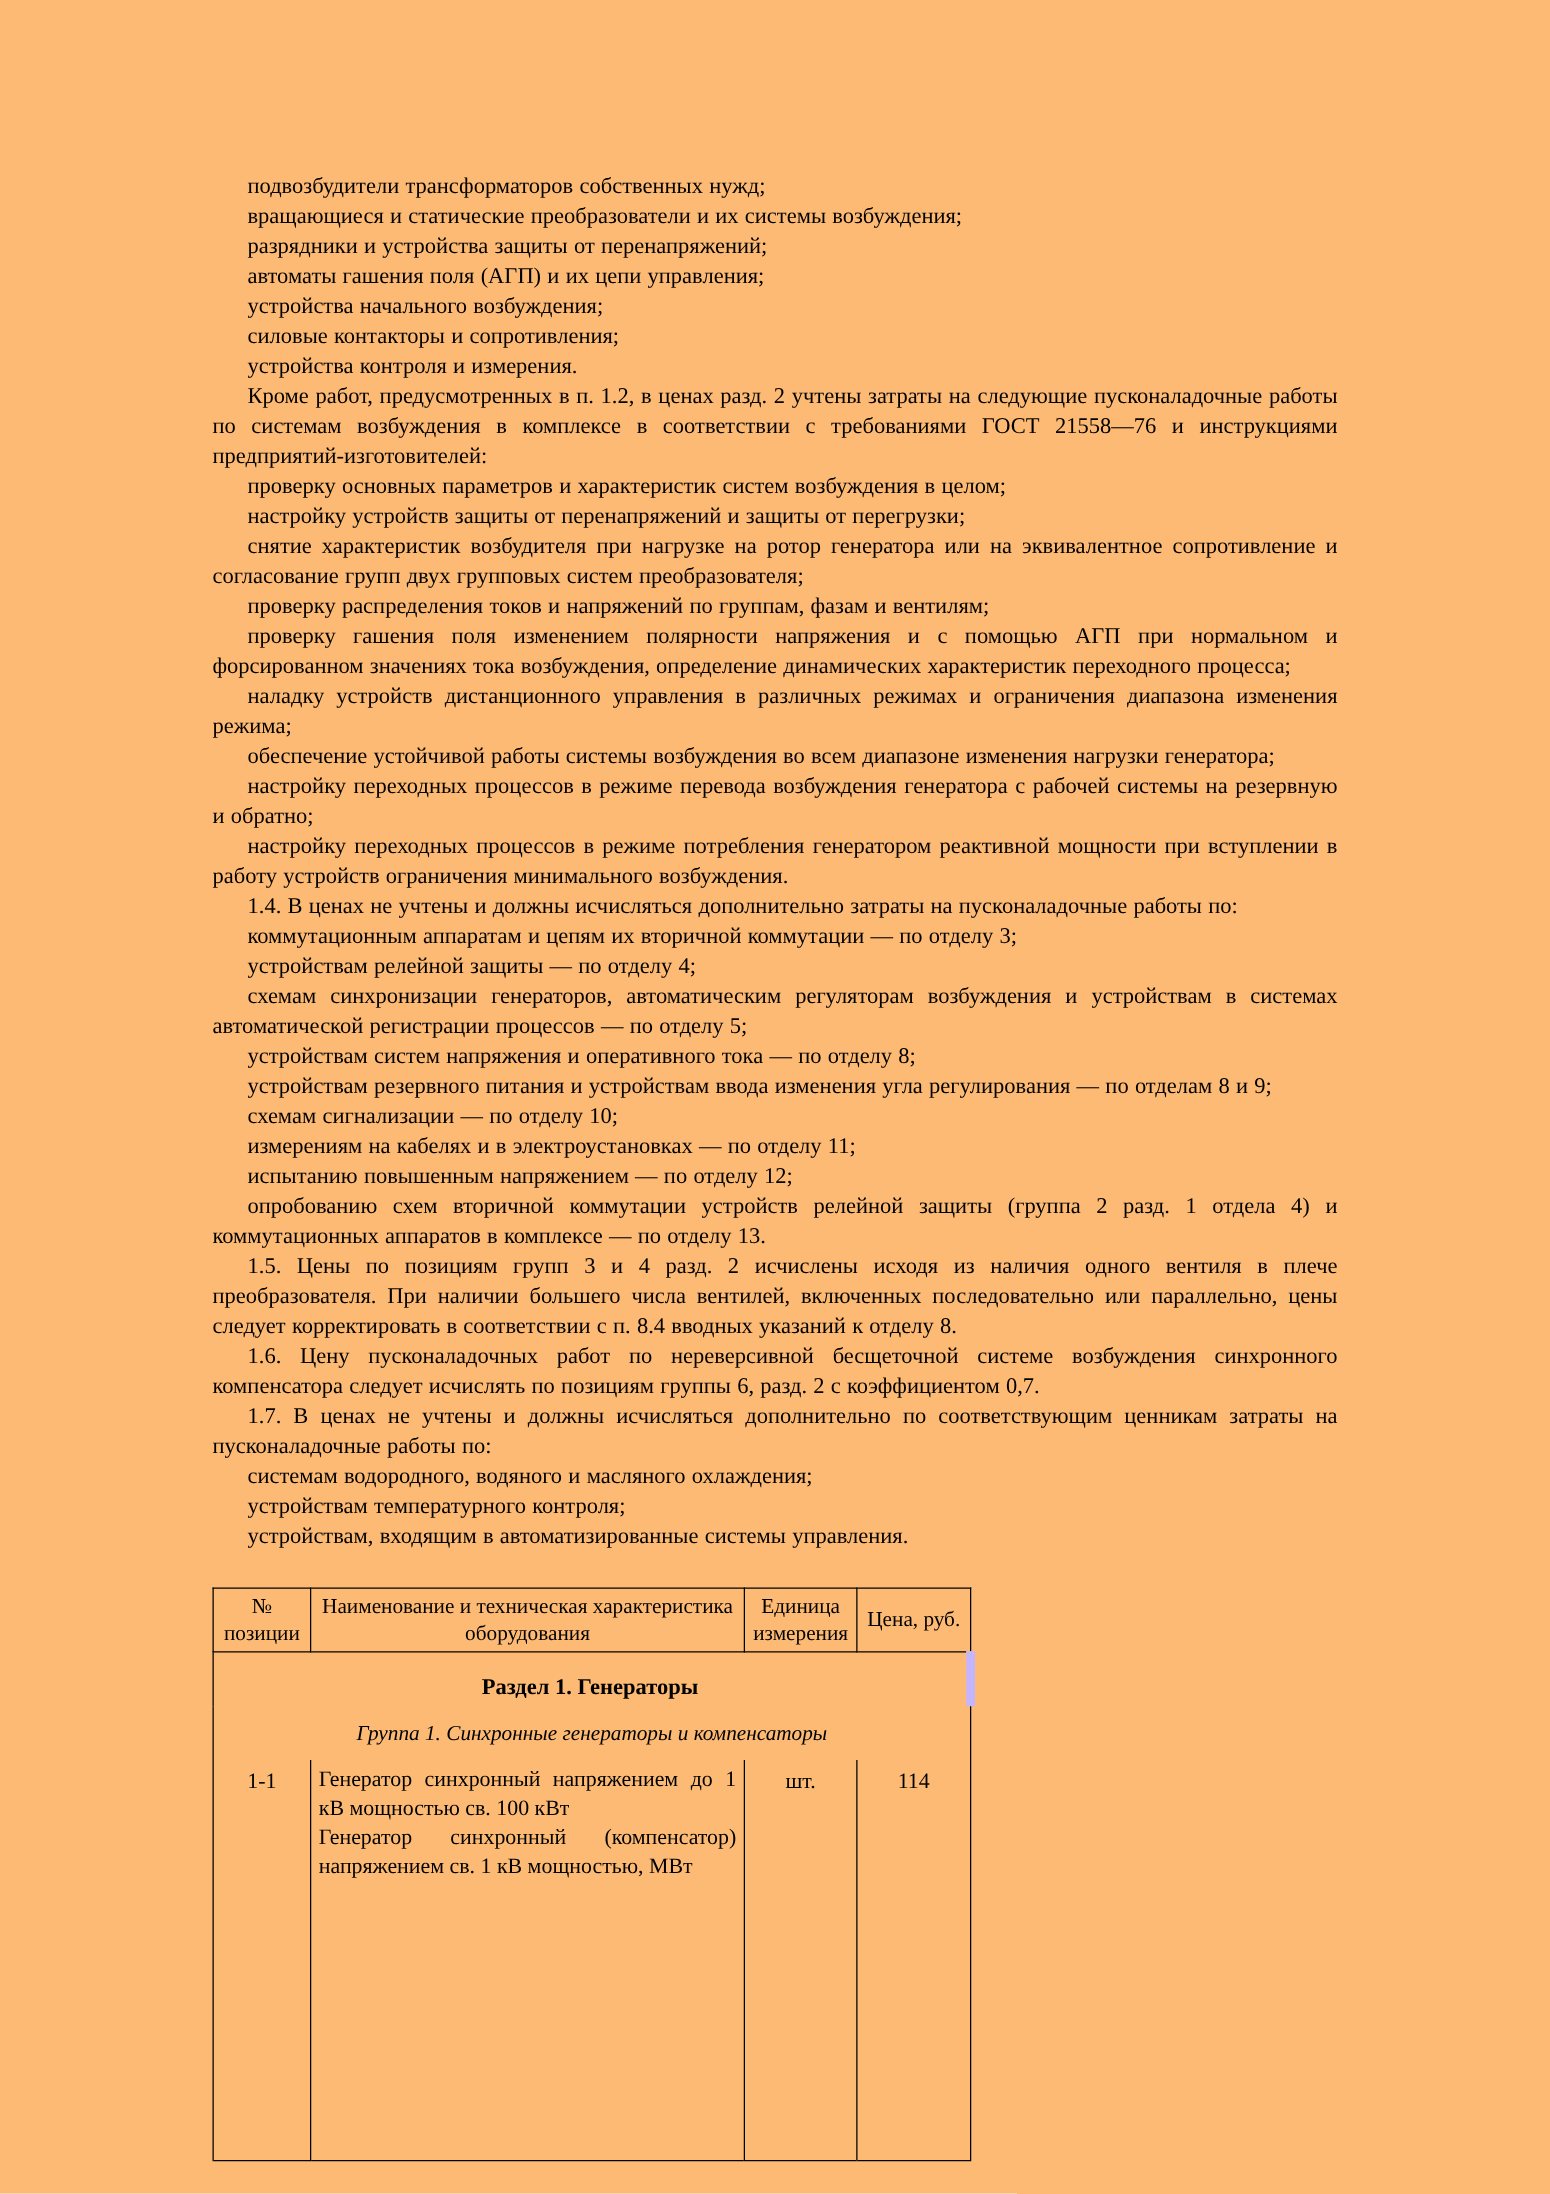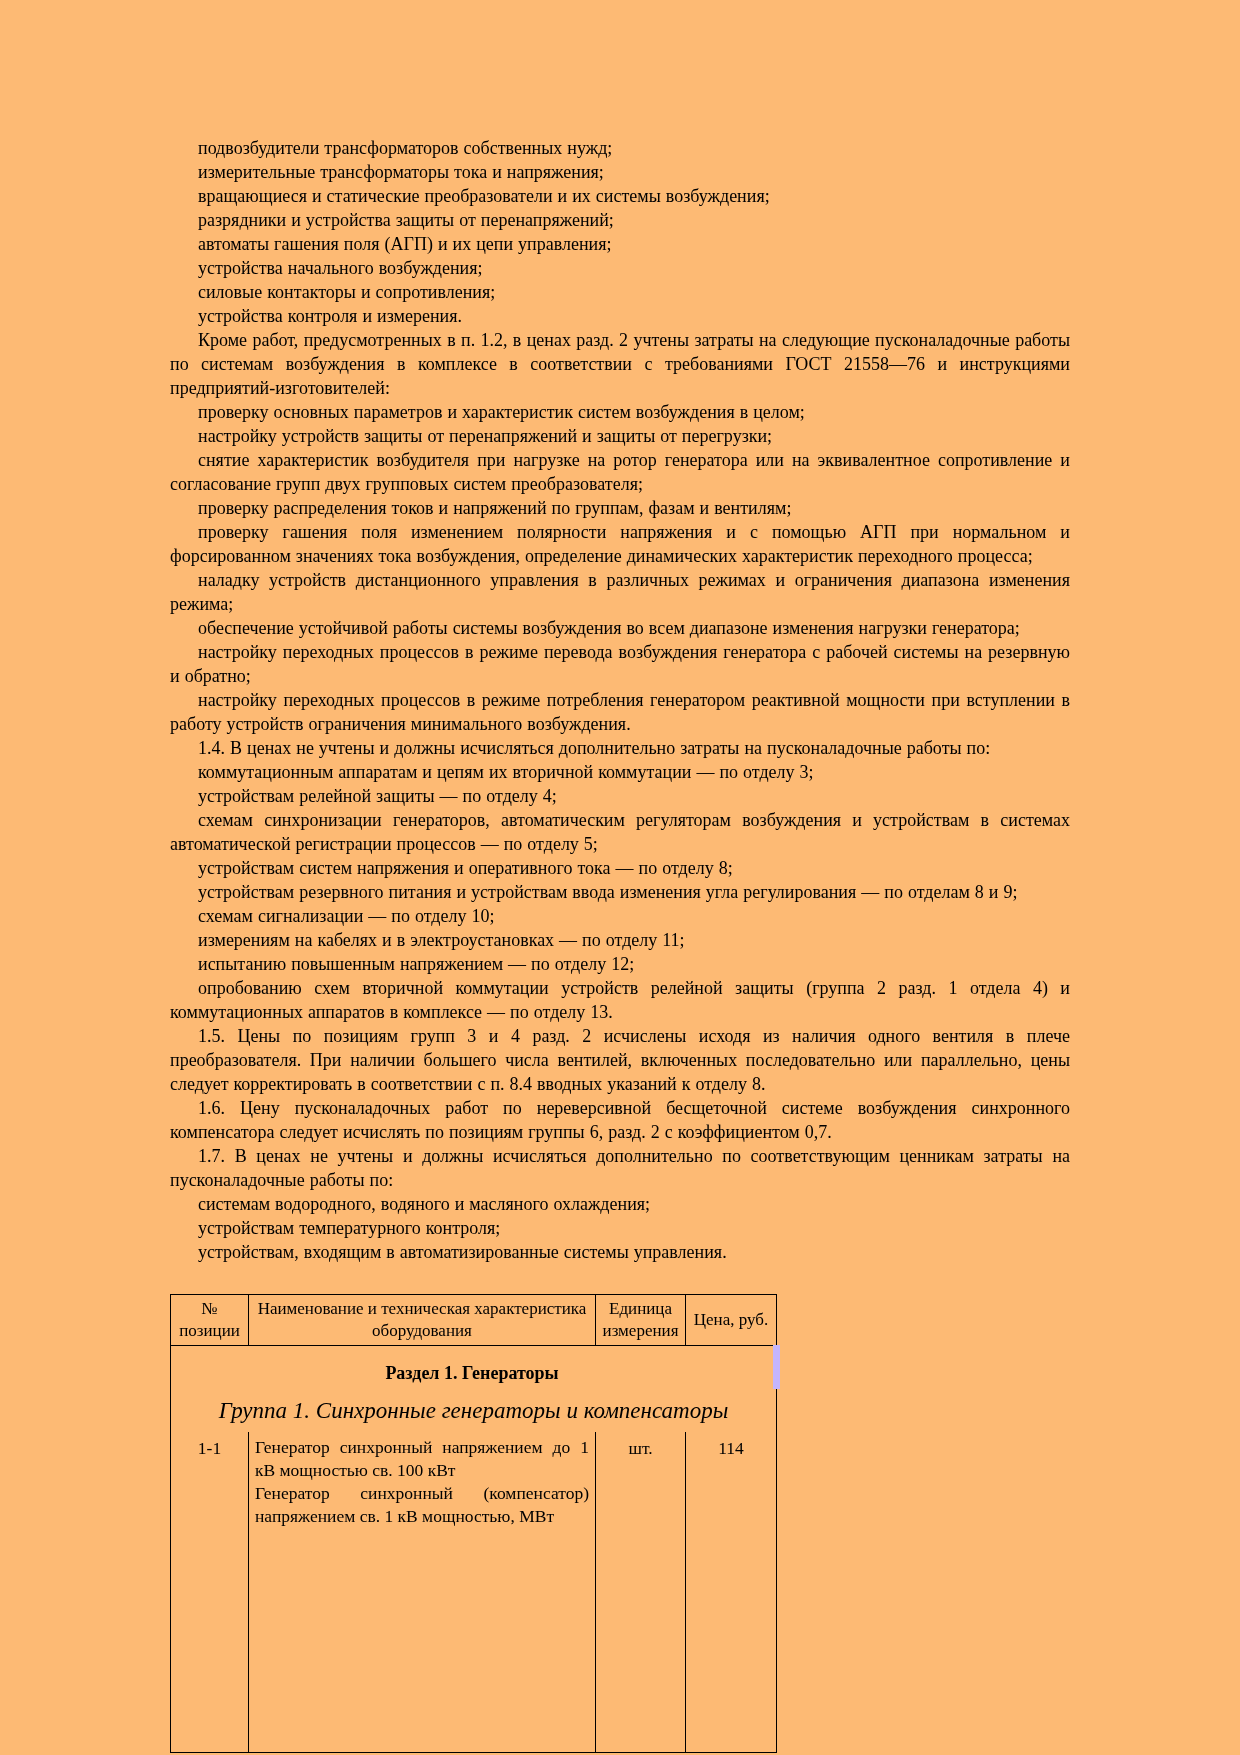--- a/index.html
+++ b/index.html
@@ -57,21 +57,21 @@
     font-weight: bold;
     font-size: 18px;
     padding: 16px 4px 4px 4px;
   }
   .group-row td {
     border-left: 1px solid #000000;
     border-right: 1px solid #000000;
     border-top: none; border-bottom: none;
     text-align: center;
     font-style: italic;
-    font-size: 23px;
+    font-size: 17px;
     padding: 10px 4px 10px 4px;
   }
   .data-row td {
     border-left: 1px solid #000000;
     border-right: 1px solid #000000;
     border-top: none; border-bottom: none;
     vertical-align: top;
     height: 320px; 
   }
   .cell-pos {
@@ -91,21 +91,20 @@
   }
 </style>
 </head>
 <body>
 
 <div class="page">
   <div class="content">
 
     <div id="paragraphs">
         <p class="para">подвозбудители трансформаторов собственных нужд;</p>
-        <p class="para">измерительные трансформаторы тока и напряжения;</p>
         <p class="para">вращающиеся и статические преобразователи и их системы возбуждения;</p>
         <p class="para">разрядники и устройства защиты от перенапряжений;</p>
         <p class="para">автоматы гашения поля (АГП) и их цепи управления;</p>
         <p class="para">устройства начального возбуждения;</p>
         <p class="para">силовые контакторы и сопротивления;</p>
         <p class="para">устройства контроля и измерения.</p>
         <p class="para">Кроме работ, предусмотренных в п. 1.2, в ценах разд. 2 учтены затраты на следующие пусконаладочные работы по системам возбуждения в комплексе в соответствии с требованиями ГОСТ 21558—76 и инструкциями предприятий-изготовителей:</p>
         <p class="para">проверку основных параметров и характеристик систем возбуждения в целом;</p>
         <p class="para">настройку устройств защиты от перенапряжений и защиты от перегрузки;</p>
         <p class="para">снятие характеристик возбудителя при нагрузке на ротор генератора или на эквивалентное сопротивление и согласование групп двух групповых систем преобразователя;</p>

